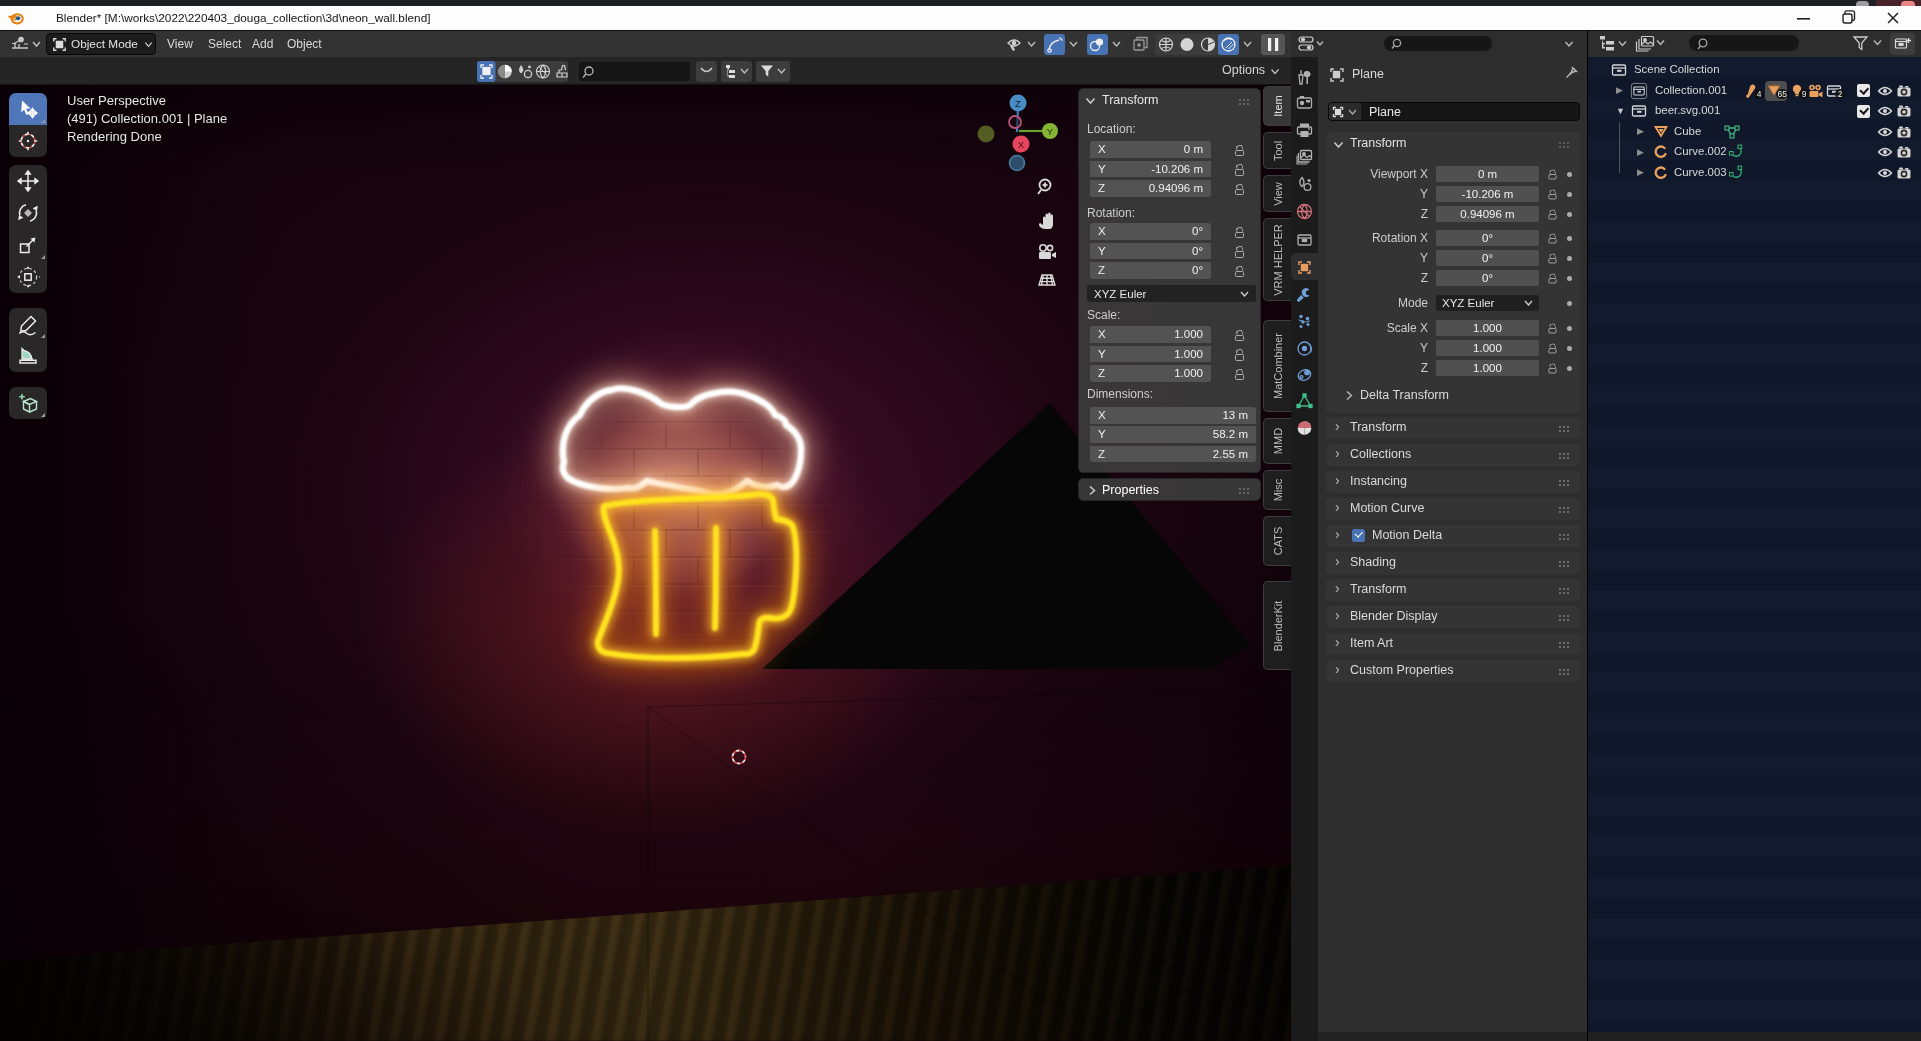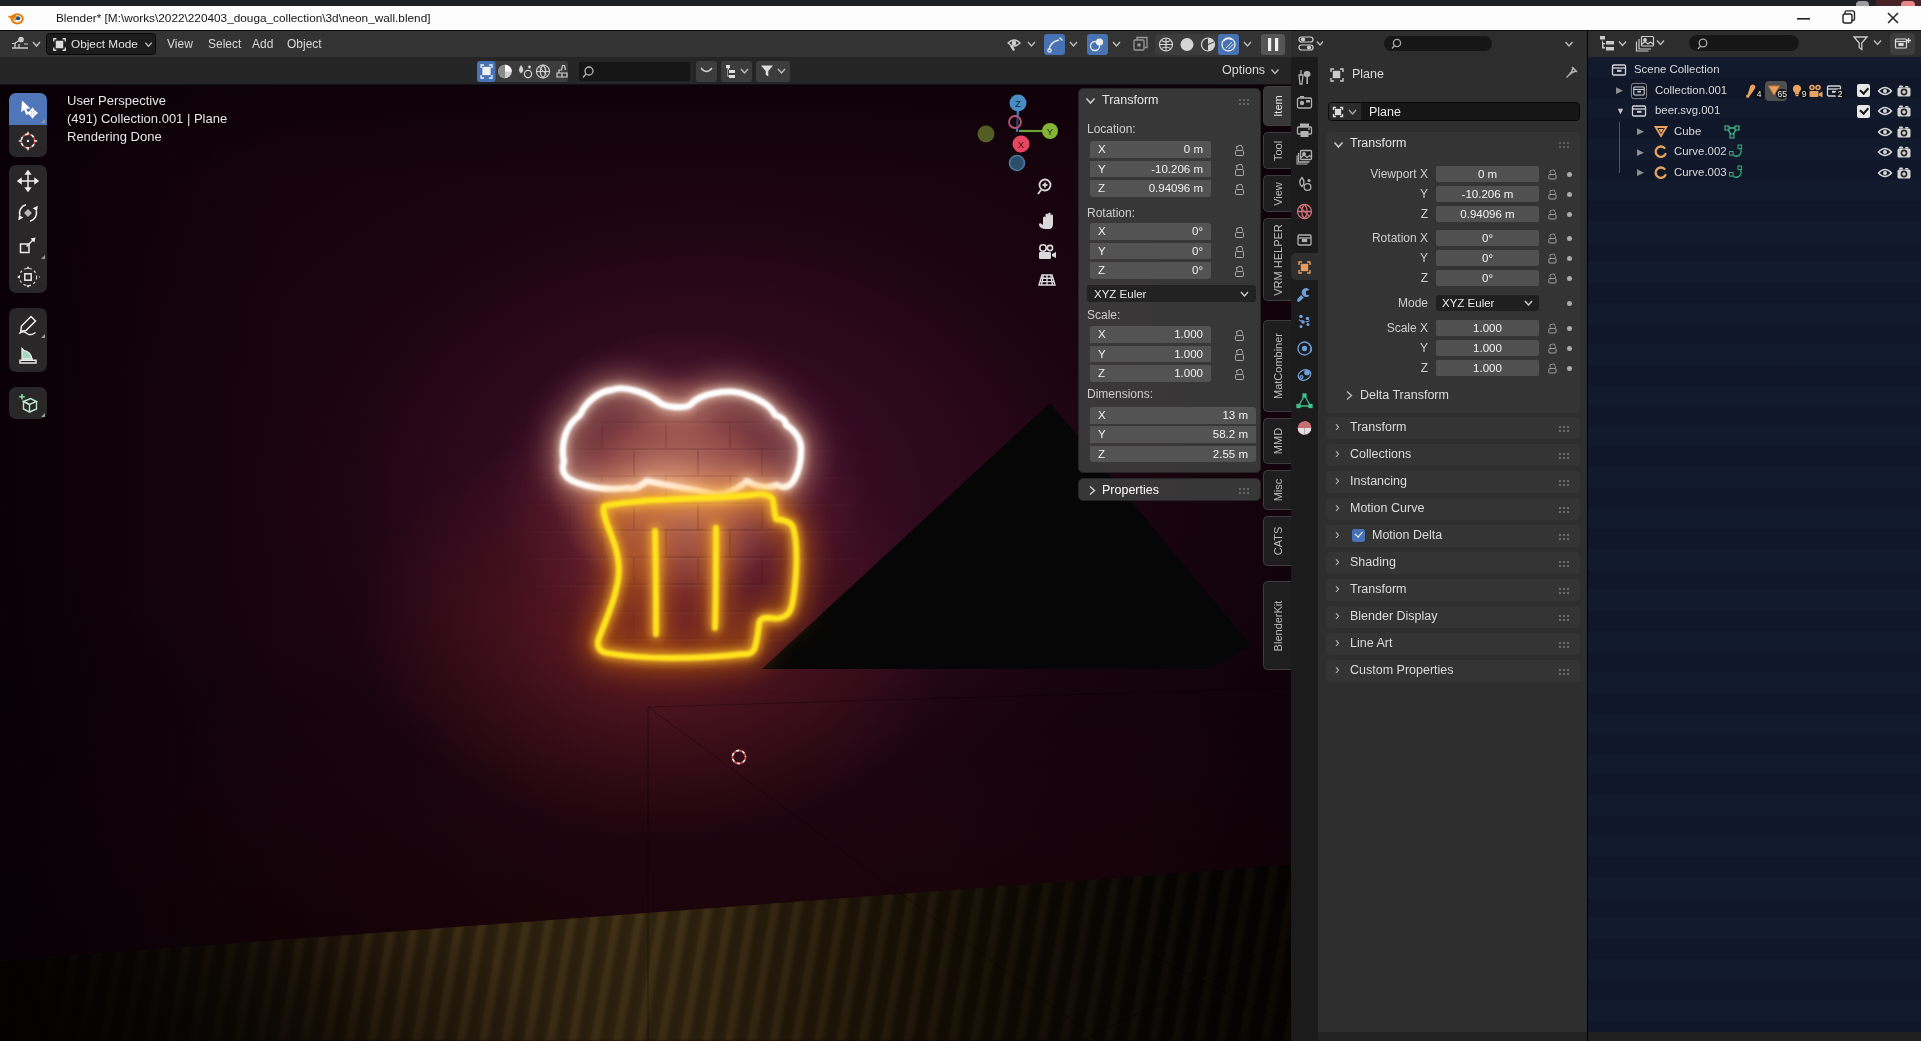--- a/index.html
+++ b/index.html
@@ -858,21 +858,21 @@
         <span class="ct">Transform</span>
         <span class="dots"></span>
       </div>
     <div class="cpan" style="top:549px">
         <span class="arr">›</span>
         <span class="ct">Blender Display</span>
         <span class="dots"></span>
       </div>
     <div class="cpan" style="top:576px">
         <span class="arr">›</span>
-        <span class="ct">Line Art</span>
+        <span class="ct">Item Art</span>
         <span class="dots"></span>
       </div>
     <div class="cpan" style="top:603px">
         <span class="arr">›</span>
         <span class="ct">Custom Properties</span>
         <span class="dots"></span>
       </div>
     <div style="position:absolute;left:0;bottom:0;width:269px;height:9px;background:#232323"></div>
   </div>
 </div>

